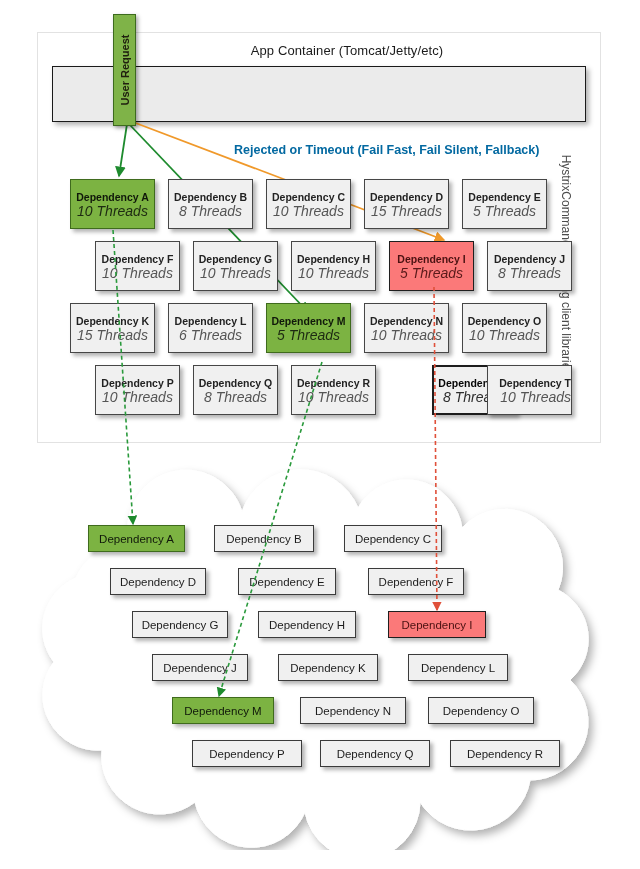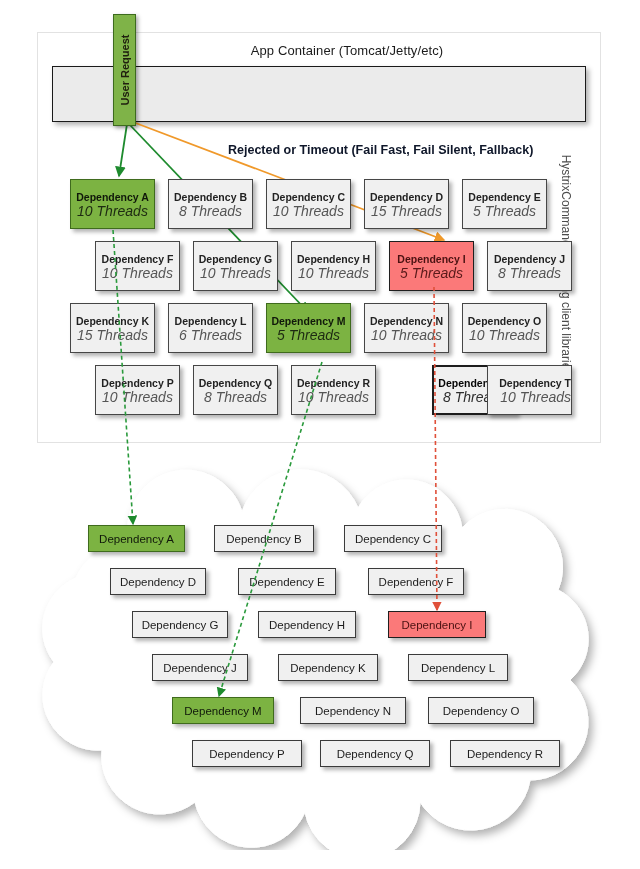--- a/index.html
+++ b/index.html
@@ -77,24 +77,24 @@
   .side-label span {
     white-space: nowrap;
     transform: rotate(90deg);
     font-size: 12px;
     color: #4b4b4b;
   }
 
   
   .reject-label {
     position: absolute;
-    left: 228px; top: 143px;
+    left: 234px; top: 143px;
     font-size: 12.5px;
     font-weight: bold;
-    color: #0f172a;
+    color: #0369a1;
     white-space: nowrap;
     z-index: 30;
   }
 
   
   .dep-box {
     position: absolute;
     width: 85px; height: 50px;
     background: #f0f0f0;
     border: 1.5px solid #464646;

